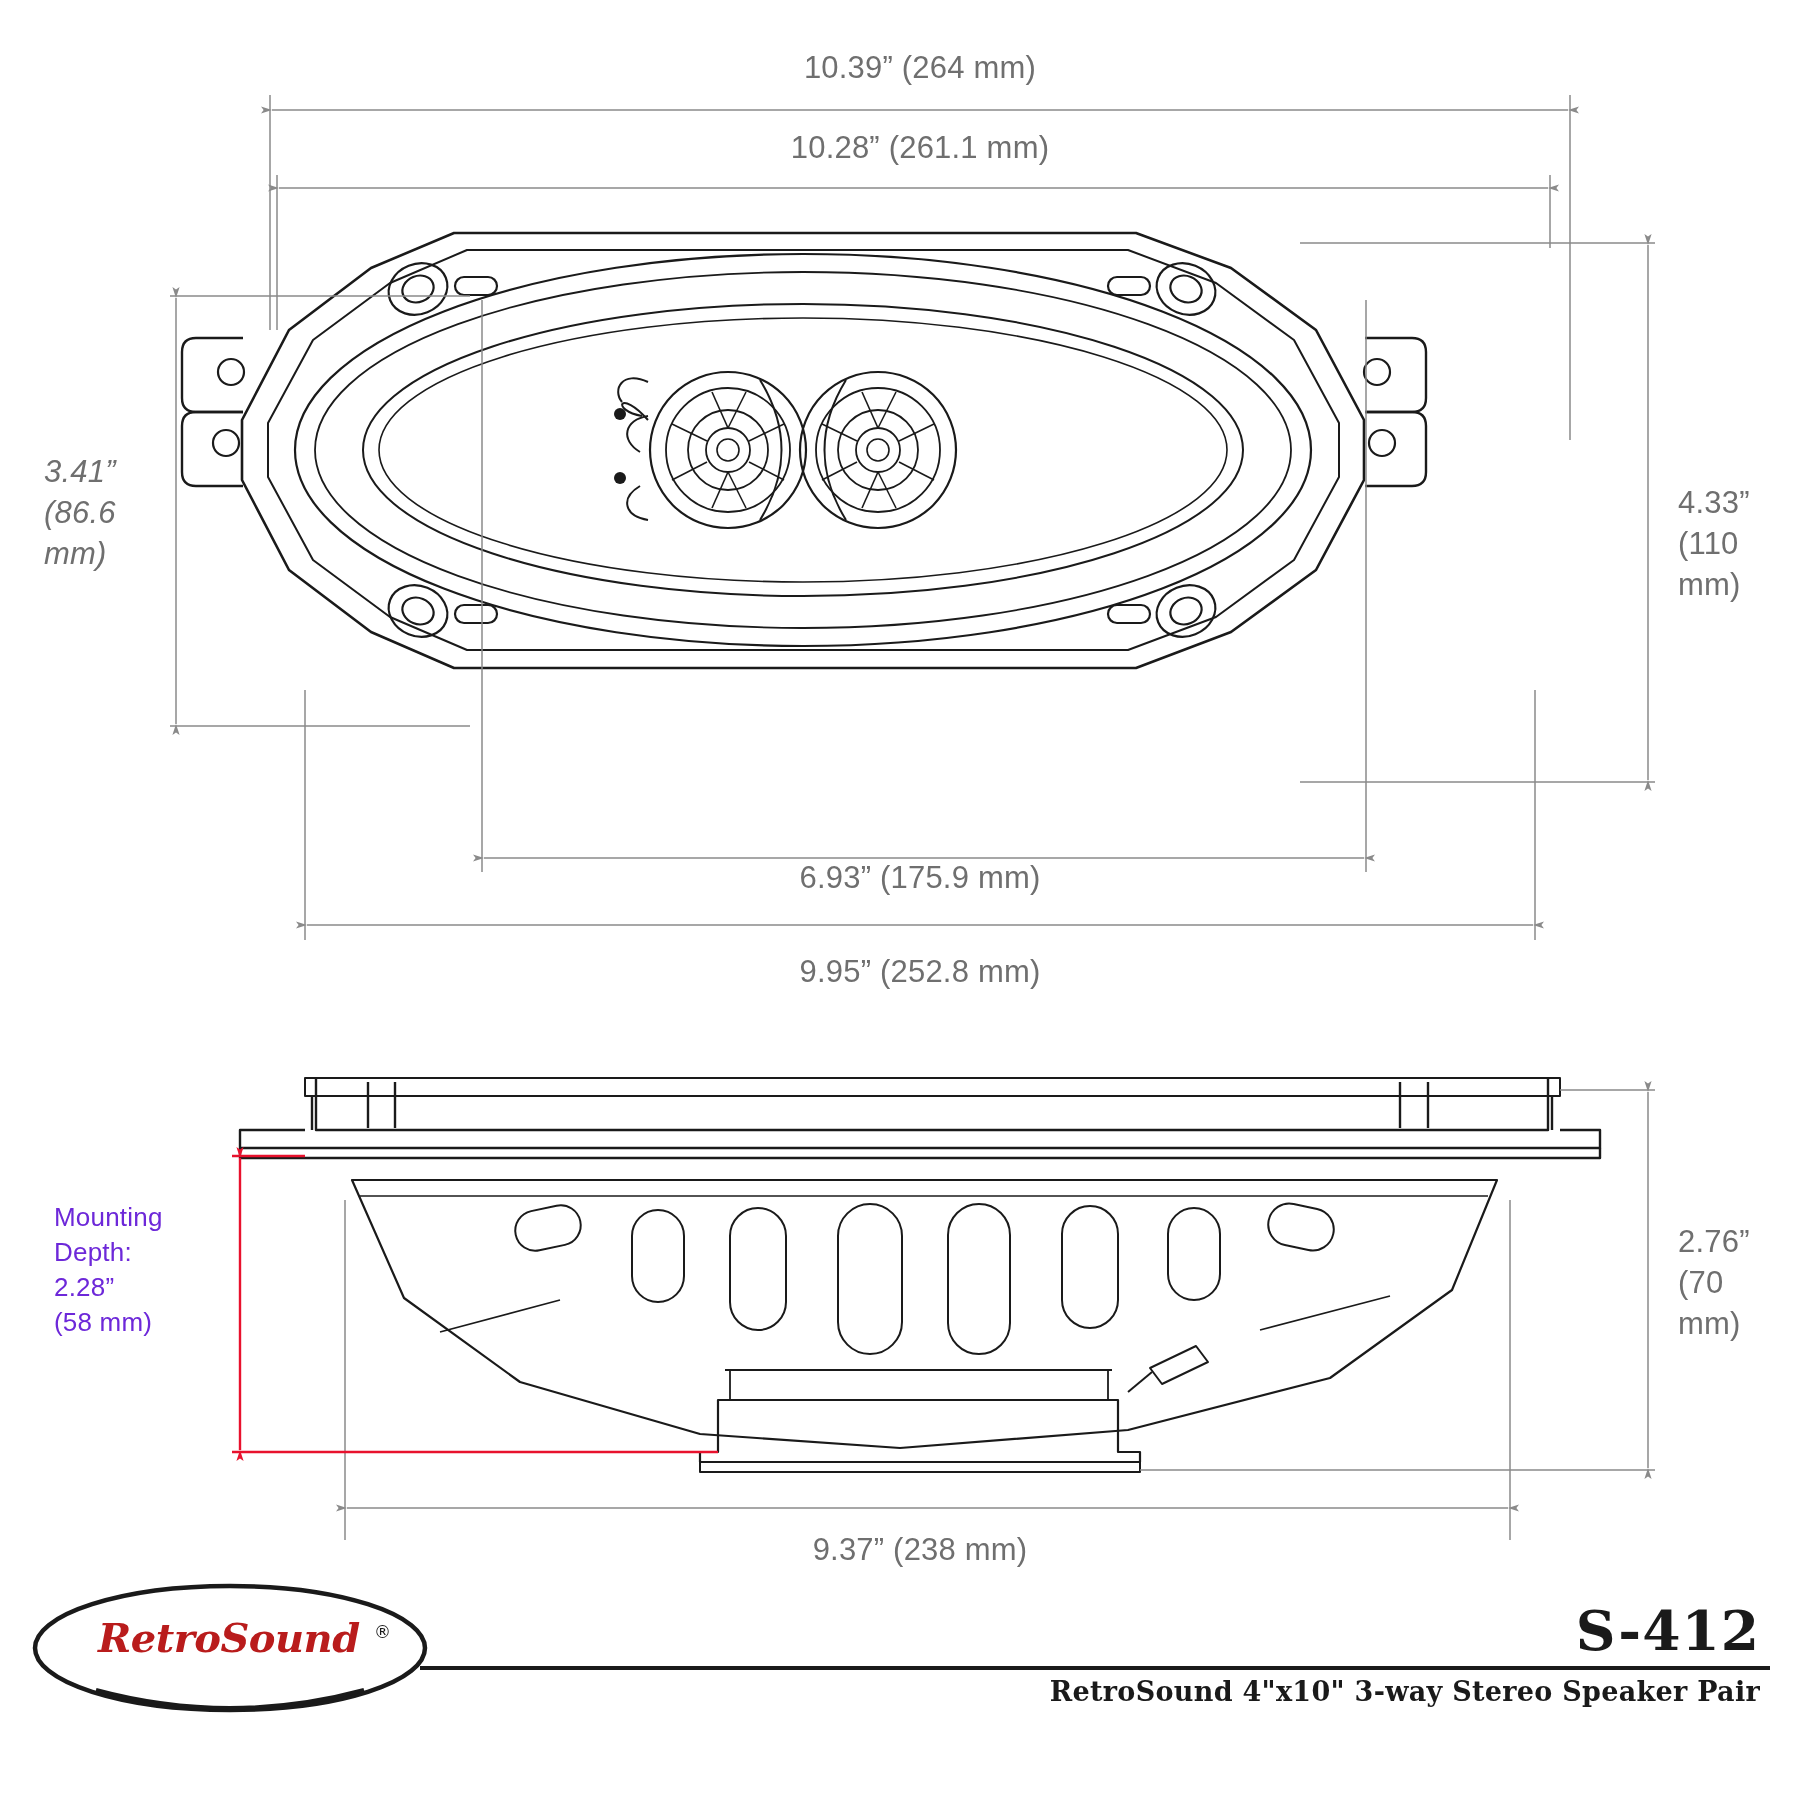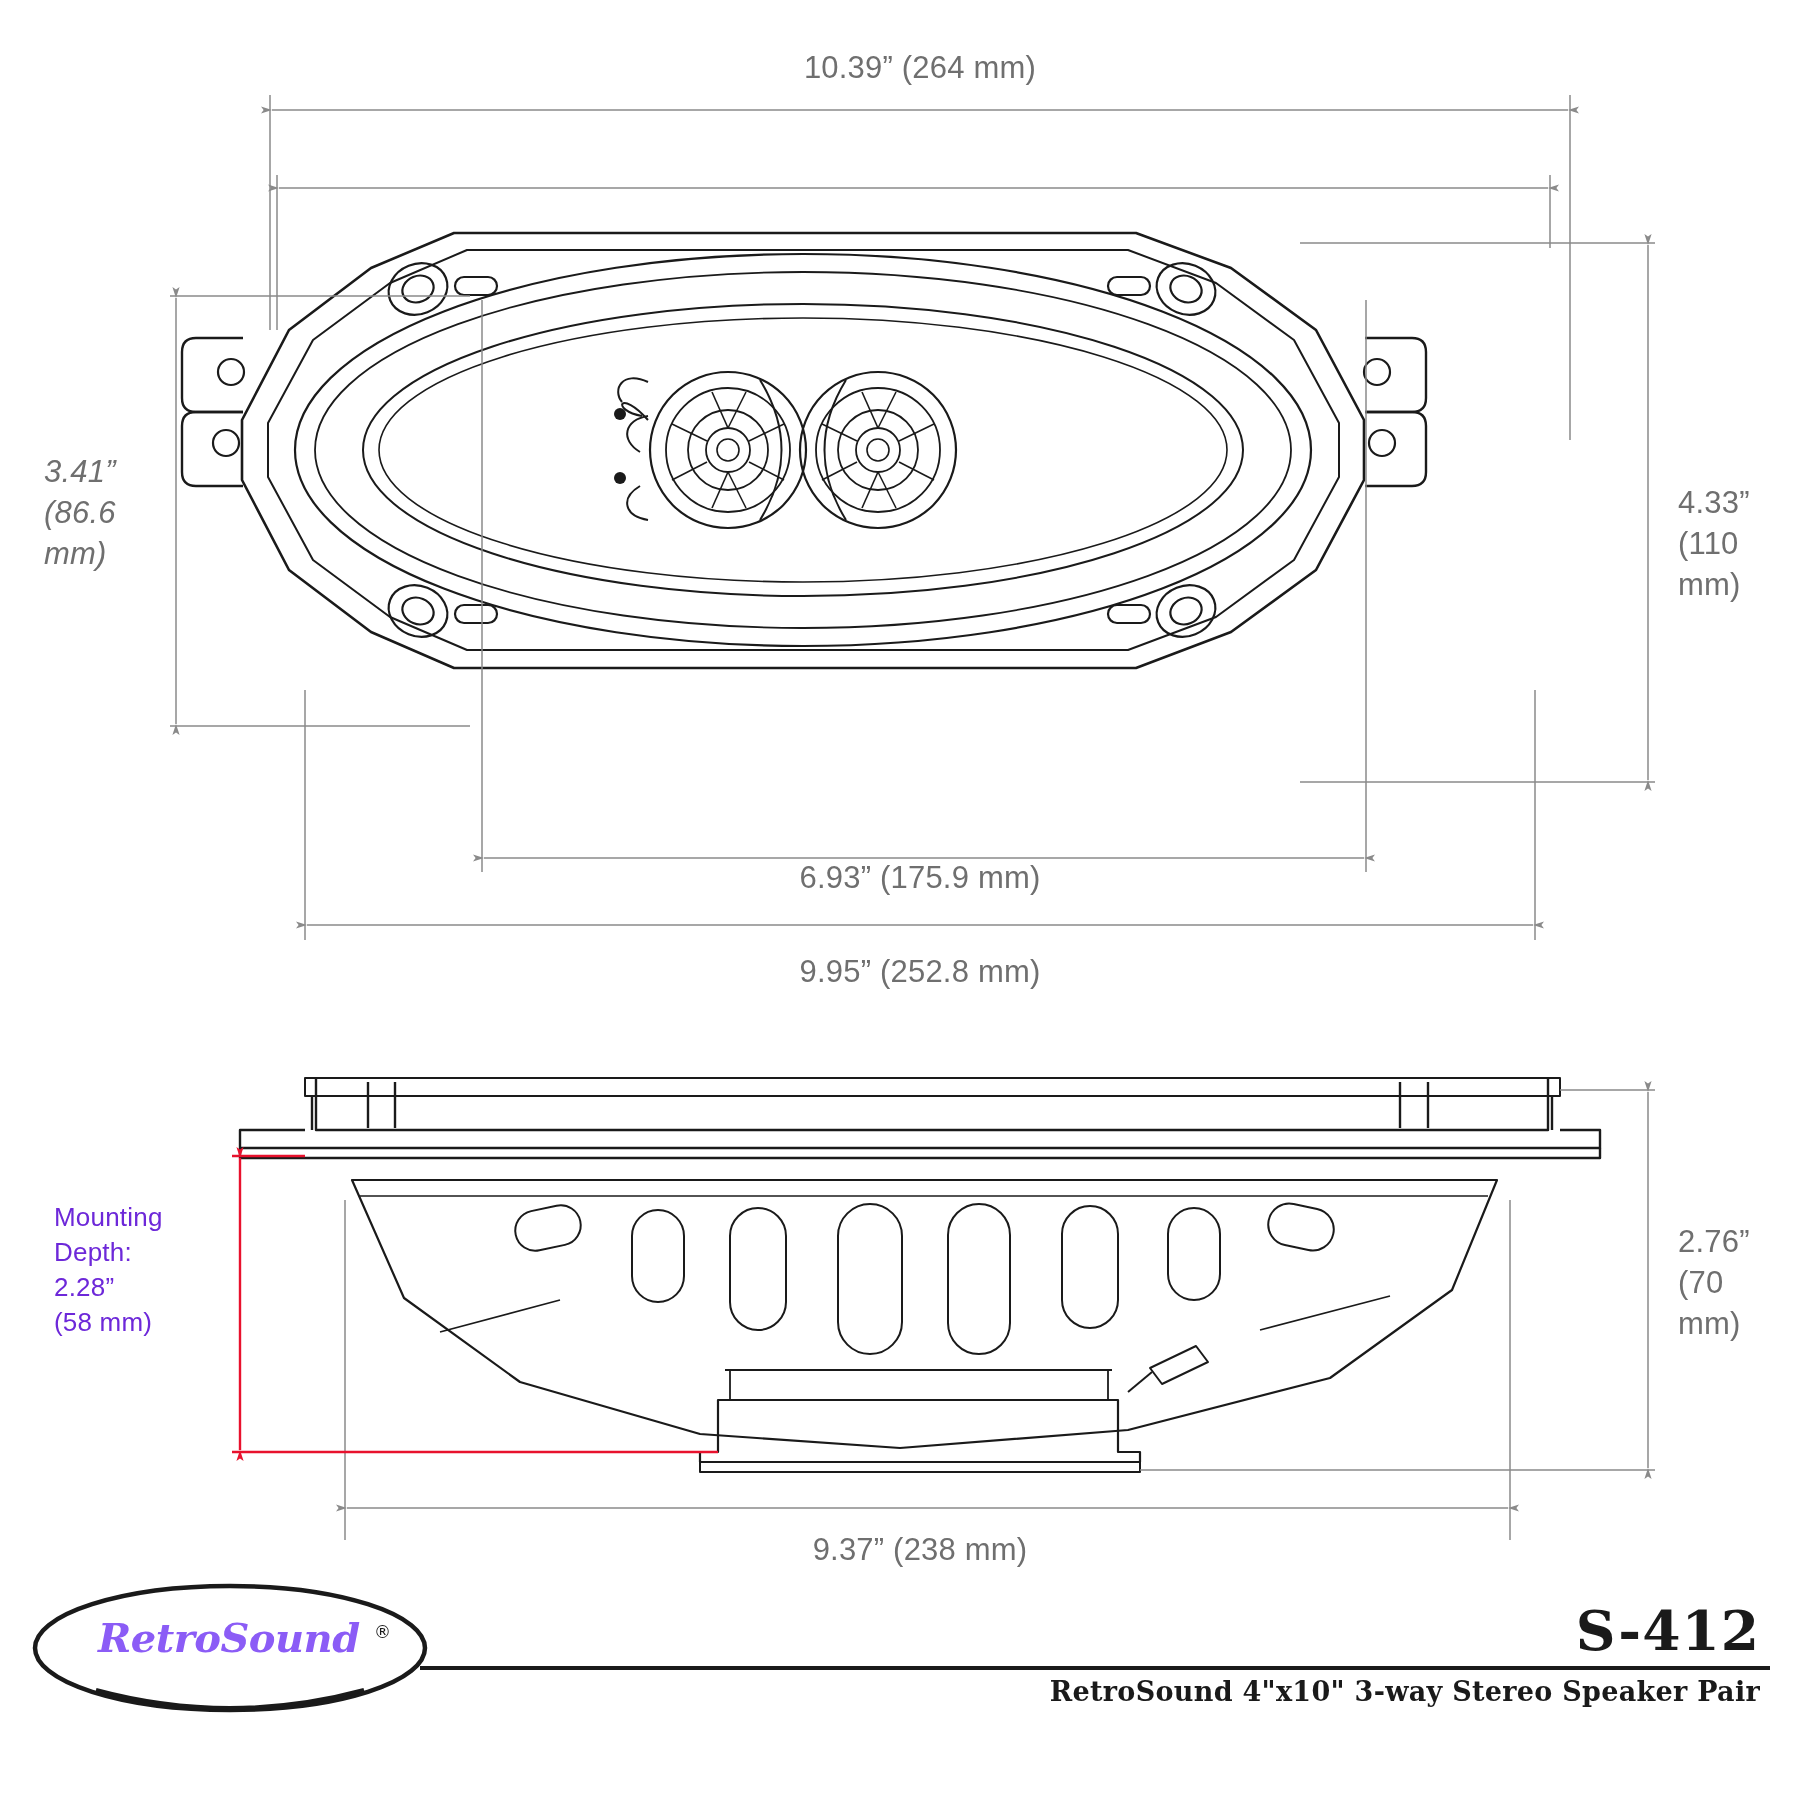--- a/index.html
+++ b/index.html
@@ -73,21 +73,21 @@
     height: 140px;
   }
   .logo-text {
     position: absolute;
     left: 62px;
     top: 36px;
     font-family: "DejaVu Serif", serif;
     font-style: italic;
     font-weight: bold;
     font-size: 40px;
-    color: #8b5cf6;
+    color: #b91c1c;
     letter-spacing: -0.5px;
   }
   .logo-reg {
     position: absolute;
     left: 338px;
     top: 44px;
     font-family: "DejaVu Sans", sans-serif;
     font-size: 17px;
     color: #1a1a1a;
   }
@@ -277,20 +277,21 @@
     </g>
 
     <g fill="none">
       <path d="M420,1668 L1770,1668" stroke="#1a1a1a" stroke-width="4"></path>
       <ellipse cx="230" cy="1648" rx="195" ry="62" stroke="#1a1a1a" stroke-width="4.5" fill="#ffffff"></ellipse>
       <path d="M96,1690 Q230,1726 364,1690" stroke="#1a1a1a" stroke-width="4" fill="none"></path>
     </g>
   </svg>
 
   <div class="dimtext center" style="left:620px; top:48px; width:600px;">10.39” (264 mm)</div>
+  <div class="dimtext center" style="left:620px; top:128px; width:600px;">10.28” (261.1 mm)</div>
   <div class="dimtext left" style="left:44px; top:452px; width:170px;font-style:italic;">3.41”
 (86.6
 mm)</div>
   <div class="dimtext left" style="left:1678px; top:483px; width:130px;">4.33”
 (110
 mm)</div>
   <div class="dimtext center" style="left:620px; top:858px; width:600px;">6.93” (175.9 mm)</div>
   <div class="dimtext center" style="left:620px; top:952px; width:600px;">9.95” (252.8 mm)</div>
   <div class="dimtext left" style="left:1678px; top:1222px; width:130px;">2.76”
 (70

